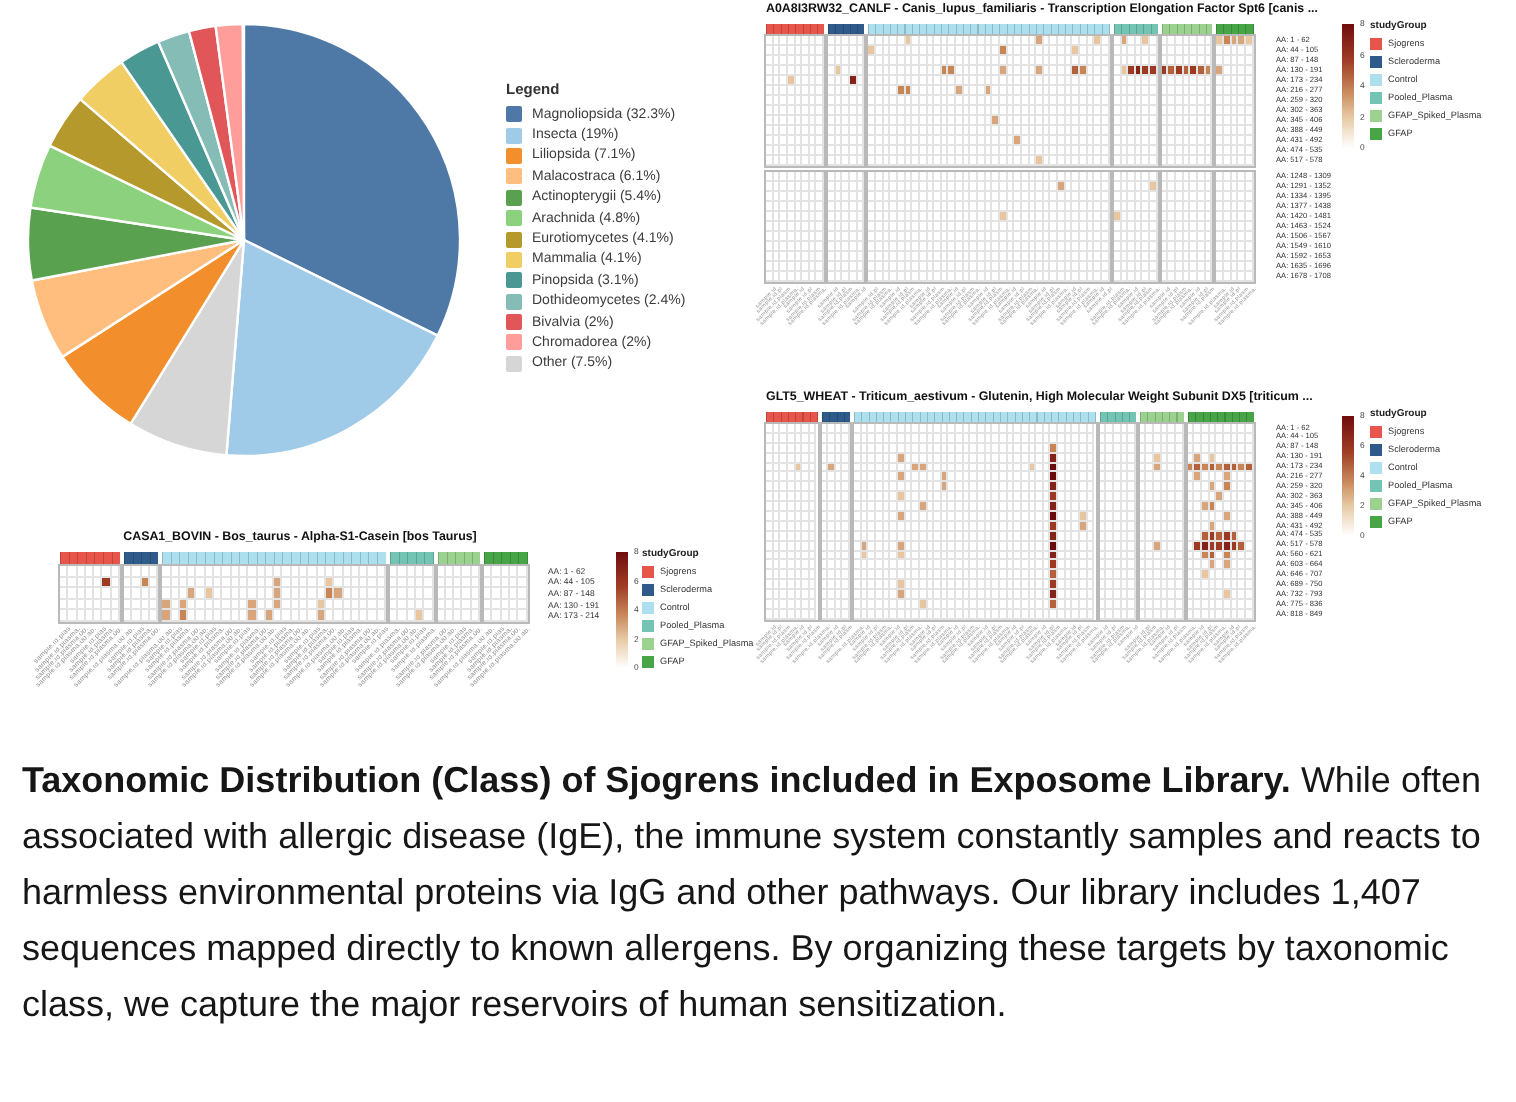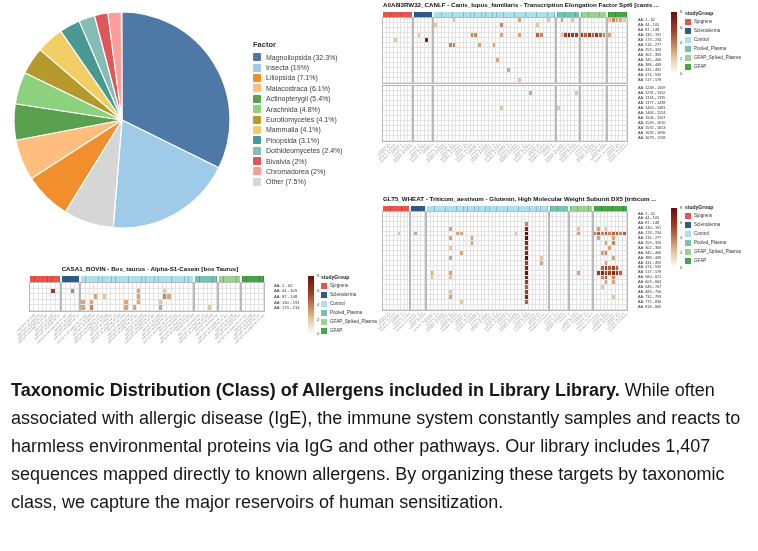--- a/index.html
+++ b/index.html
@@ -48,21 +48,21 @@
       <path d="M114,114 L7.23,97.78 A108,108 0 0 1 16.86,66.79 Z" fill="#8CD17D" stroke="#ffffff" stroke-width="1.2" stroke-linejoin="round"></path>
       <path d="M114,114 L16.86,66.79 A108,108 0 0 1 32.10,43.60 Z" fill="#B6992D" stroke="#ffffff" stroke-width="1.2" stroke-linejoin="round"></path>
       <path d="M114,114 L32.10,43.60 A108,108 0 0 1 52.73,25.06 Z" fill="#F1CE63" stroke="#ffffff" stroke-width="1.2" stroke-linejoin="round"></path>
       <path d="M114,114 L52.73,25.06 A108,108 0 0 1 71.11,14.88 Z" fill="#499894" stroke="#ffffff" stroke-width="1.2" stroke-linejoin="round"></path>
       <path d="M114,114 L71.11,14.88 A108,108 0 0 1 86.48,9.56 Z" fill="#86BCB6" stroke="#ffffff" stroke-width="1.2" stroke-linejoin="round"></path>
       <path d="M114,114 L86.48,9.56 A108,108 0 0 1 99.79,6.94 Z" fill="#E15759" stroke="#ffffff" stroke-width="1.2" stroke-linejoin="round"></path>
       <path d="M114,114 L99.79,6.94 A108,108 0 0 1 113.32,6.00 Z" fill="#FF9D9A" stroke="#ffffff" stroke-width="1.2" stroke-linejoin="round"></path>
     </svg>
 
   <div class="pie-legend">
-    <div class="pie-legend-title">Factor</div>
+    <div class="pie-legend-title">Legend</div>
     <div id="pie-legend-items">
         <div class="pli">
           <div class="sw" style="background: rgb(78, 121, 167);"></div>
           <div class="lb">Magnoliopsida (32.3%)</div>
         </div>
         <div class="pli">
           <div class="sw" style="background: rgb(160, 203, 232);"></div>
           <div class="lb">Insecta (19%)</div>
         </div>
         <div class="pli">
@@ -3546,17 +3546,17 @@
       <div class="hm-leglab" style="left: 300px; top: 37px; font-size: 4.6px;">Control</div>
       <div class="hm-legsw" style="left: 291px; top: 46px; background: rgb(116, 196, 179);"></div>
       <div class="hm-leglab" style="left: 300px; top: 46px; font-size: 4.6px;">Pooled_Plasma</div>
       <div class="hm-legsw" style="left: 291px; top: 55px; background: rgb(156, 210, 143);"></div>
       <div class="hm-leglab" style="left: 300px; top: 55px; font-size: 4.6px;">GFAP_Spiked_Plasma</div>
       <div class="hm-legsw" style="left: 291px; top: 64px; background: rgb(71, 164, 71);"></div>
       <div class="hm-leglab" style="left: 300px; top: 64px; font-size: 4.6px;">GFAP</div>
     </div>
 
   <div class="caption">
-    <b>Taxonomic Distribution (Class) of Allergens included in Library Library.</b>
+    <b>Taxonomic Distribution (Class) of Sjogrens included in Exposome Library.</b>
     <span>While often associated with allergic disease (IgE), the immune system constantly samples and reacts to harmless environmental proteins via IgG and other pathways. Our library includes 1,407 sequences mapped directly to known allergens. By organizing these targets by taxonomic class, we capture the major reservoirs of human sensitization.</span>
   </div>
 
 </div>
 
 </body></html>

